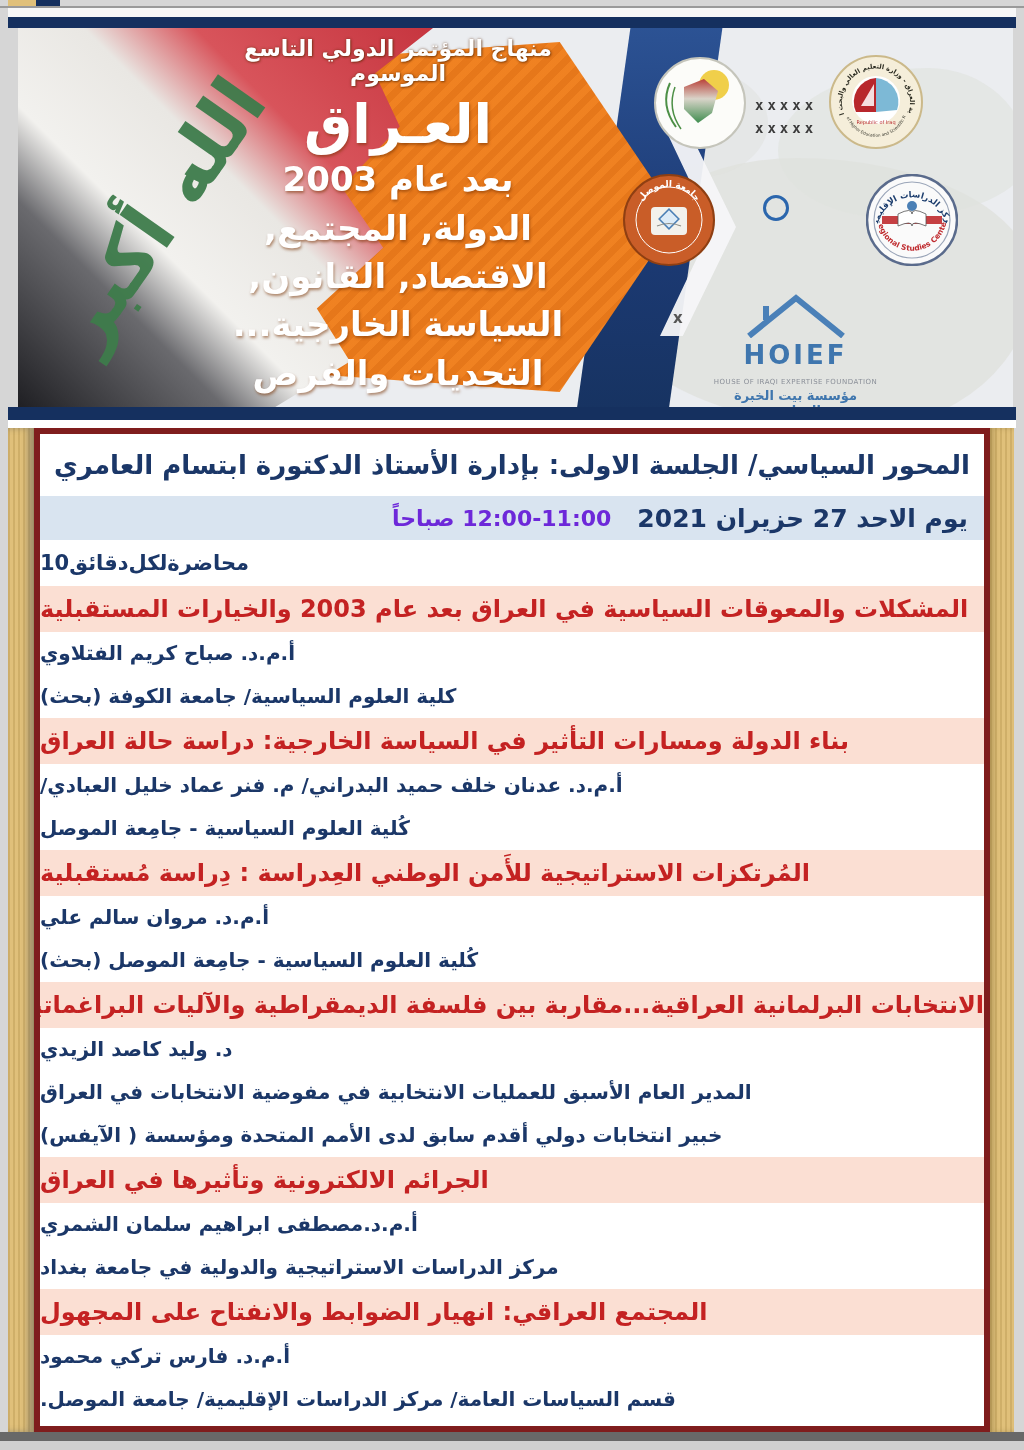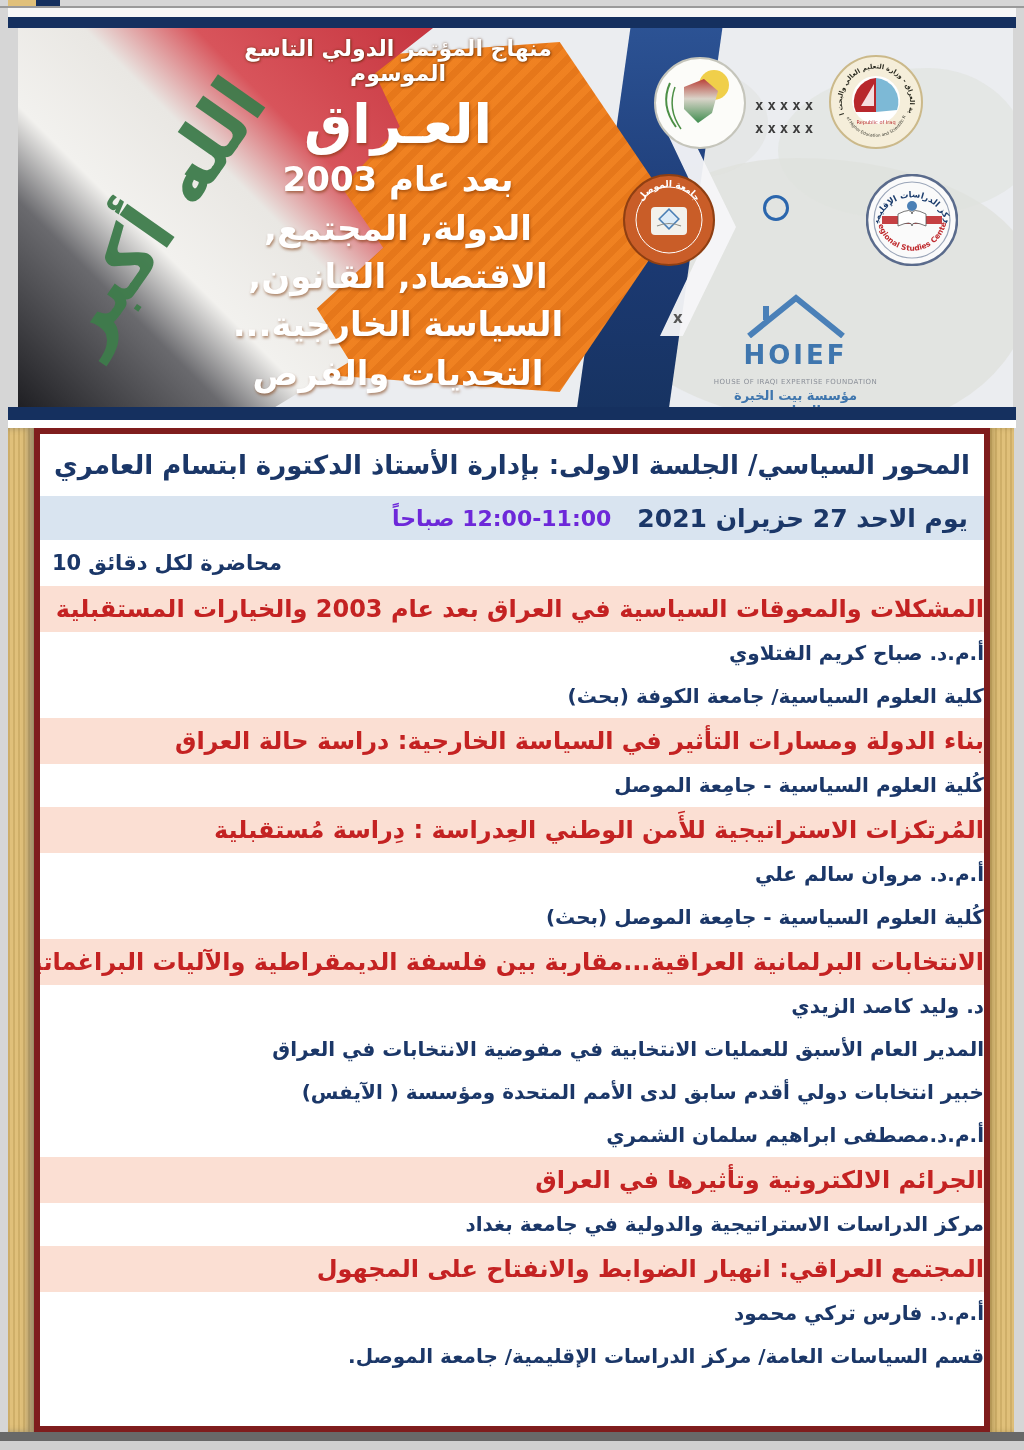--- a/index.html
+++ b/index.html
@@ -80,22 +80,22 @@
   
   .panel{left:34px;top:428px;width:956px;height:1004px;box-sizing:border-box;
     border:6px solid #7f1d1d;background:#ffffff;direction:rtl;color:#1b3768;}
   .session-row{height:62px;line-height:62px;padding-right:14px;text-align:right;
     font-size:26px;font-weight:bold;white-space:nowrap;overflow:hidden;}
   .date-row{height:44px;background:#d9e4f0;display:flex;align-items:center;
     padding-right:16px;gap:26px;}
   .date-text{font-size:25px;font-weight:bold;white-space:nowrap;}
   .time-text{font-size:22px;font-weight:bold;color:#6d28d9;white-space:nowrap;}
   .note-row{height:46px;display:flex;direction:ltr;align-items:center;
-    padding-left:12px;gap:7px;font-size:21px;font-weight:bold;}
-  .arow{width:100%;text-align:right;font-weight:bold;white-space:nowrap;overflow:hidden;}
+    padding-left:0;font-size:21px;font-weight:bold;}
+  .arow{width:100%;text-align:left;font-weight:bold;white-space:nowrap;overflow:hidden;}
   .arow.detail{height:43px;line-height:43px;font-size:20px;color:#1b3768;background:#ffffff;}
   .arow.topic{height:46px;line-height:46px;font-size:24px;color:#c42222;background:#fbdfd3;}
 
   
   .footer-dark{left:0;top:1432px;width:1024px;height:9px;background:#686868;}
   .footer-light{left:0;top:1441px;width:1024px;height:9px;background:#d0d0d0;}
 </style>
 </head>
 <body>
 
@@ -231,30 +231,31 @@
       <span>10</span>
       <span>دقائق</span>
       <span>لكل</span>
       <span>محاضرة</span>
     </div>
   <div>
       <div class="arow topic">المشكلات والمعوقات السياسية في العراق بعد عام 2003 والخيارات المستقبلية</div>
       <div class="arow detail">أ.م.د. صباح كريم الفتلاوي</div>
       <div class="arow detail">كلية العلوم السياسية/ جامعة الكوفة (بحث)</div>
       <div class="arow topic">بناء الدولة ومسارات التأثير في السياسة الخارجية: دراسة حالة العراق</div>
+      <div class="arow detail">أ.م.د. عدنان خلف حميد البدراني/ م. فنر عماد خليل العبادي/</div>
       <div class="arow detail">كُلية العلوم السياسية - جامِعة الموصل</div>
       <div class="arow topic">المُرتكزات الاستراتيجية للأَمن الوطني العِدراسة : دِراسة مُستقبلية</div>
       <div class="arow detail">أ.م.د. مروان سالم علي</div>
       <div class="arow detail">كُلية العلوم السياسية - جامِعة الموصل (بحث)</div>
       <div class="arow topic">الانتخابات البرلمانية العراقية...مقاربة بين فلسفة الديمقراطية والآليات البراغماتية</div>
       <div class="arow detail">د. وليد كاصد الزيدي</div>
       <div class="arow detail">المدير العام الأسبق للعمليات الانتخابية في مفوضية الانتخابات في العراق</div>
       <div class="arow detail">خبير انتخابات دولي أقدم سابق لدى الأمم المتحدة ومؤسسة ( الآيفس)</div>
+      <div class="arow topic">الجرائم الالكترونية وتأثيرها في العراق</div>
       <div class="arow detail">أ.م.د.مصطفى ابراهيم سلمان الشمري</div>
-      <div class="arow topic">الجرائم الالكترونية وتأثيرها في العراق</div>
       <div class="arow detail">مركز الدراسات الاستراتيجية والدولية في جامعة بغداد</div>
       <div class="arow topic">المجتمع العراقي: انهيار الضوابط والانفتاح على المجهول</div>
       <div class="arow detail">أ.م.د. فارس تركي محمود</div>
       <div class="arow detail">قسم السياسات العامة/ مركز الدراسات الإقليمية/ جامعة الموصل.</div>
     </div>
 </div>
 
 <div class="abs footer-dark"></div>
 <div class="abs footer-light"></div>
 

